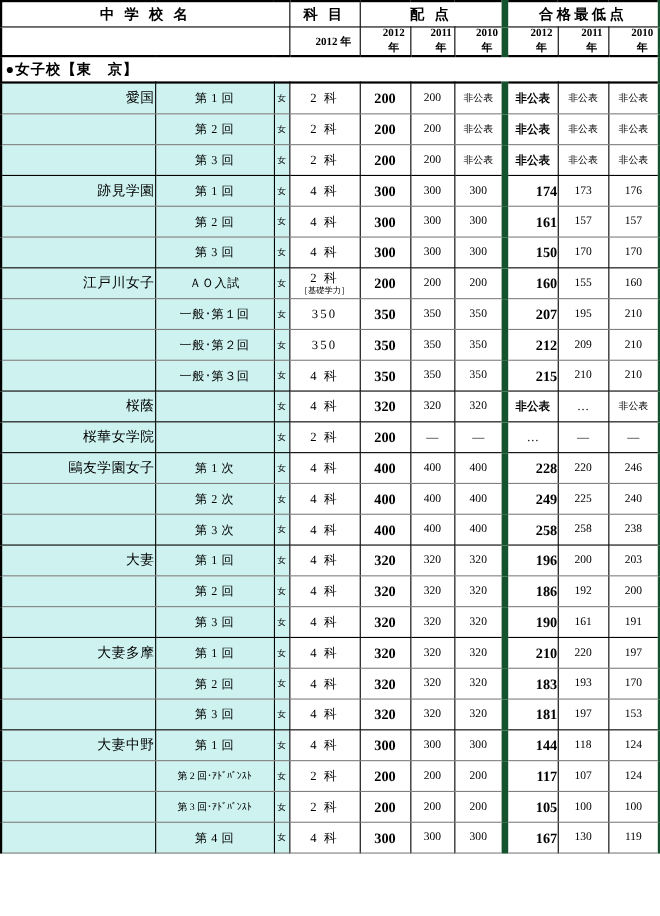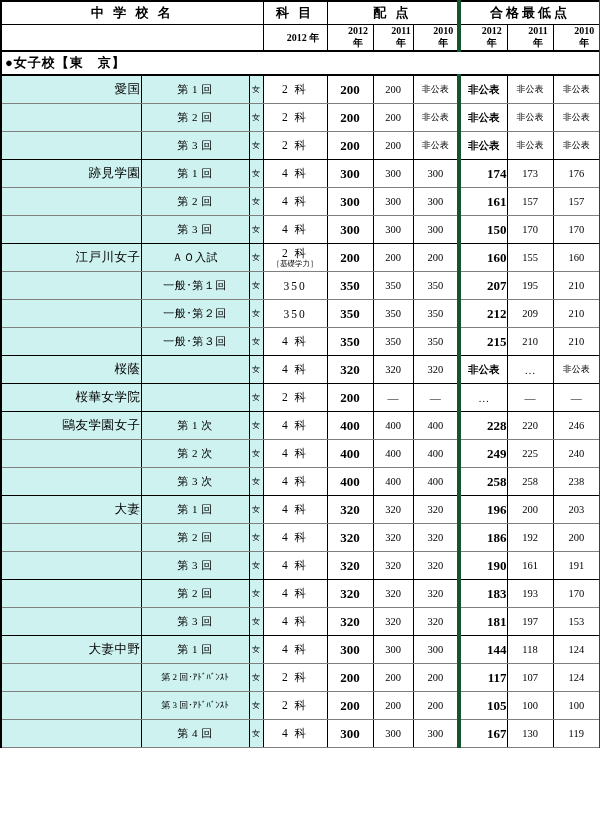--- a/index.html
+++ b/index.html
@@ -73,21 +73,21 @@
   .p-big{text-align:center;font-size:13px;font-weight:bold;}
   .p-sm{text-align:center;font-size:10.5px;}
   .m-big{text-align:right;font-size:13px;font-weight:bold;}
   .m-sm{text-align:center;font-size:10.5px;}
   .nd-big{text-align:center;font-size:10.5px;font-weight:bold;}
   .nd-sm{text-align:center;font-size:9px;}
   .dash{text-align:center;font-size:11px;}
   .br{border-right:1px solid #000;}
   .bb{border-bottom:1px solid #000;}
   .thickl{border-left:2px solid #000;}
-  .thickr{border-right:4px solid #14532d;}
+  .thickr{border-right:6px solid #14532d;}
   .thickt{border-top:2px solid #000;}
   .thickb{border-bottom:2px solid #000;}
   .thin-b{border-bottom:1px solid #7f7f7f;}
 </style>
 </head>
 <body>
 
 <div id="sheet">
 
   <table>
@@ -336,20 +336,32 @@
           <td class="cyan sex br bb">女</td>
           <td class="white sub br bb">4 科</td>
           <td class="white p-big br bb">320</td>
           <td class="white p-sm br bb">320</td>
           <td class="white p-sm thickr bb">320</td>
           <td class="white m-big br bb">190</td>
           <td class="white m-sm br bb">161</td>
           <td class="white m-sm thickr bb">191</td>
         </tr>
         <tr class="b">
+          <td class="cyan school thickl br thin-b">大妻多摩</td>
+          <td class="cyan round  br thin-b">第 1 回</td>
+          <td class="cyan sex br thin-b">女</td>
+          <td class="white sub br thin-b">4 科</td>
+          <td class="white p-big br thin-b">320</td>
+          <td class="white p-sm br thin-b">320</td>
+          <td class="white p-sm thickr thin-b">320</td>
+          <td class="white m-big br thin-b">210</td>
+          <td class="white m-sm br thin-b">220</td>
+          <td class="white m-sm thickr thin-b">197</td>
+        </tr>
+        <tr class="b">
           <td class="cyan school thickl br thin-b"></td>
           <td class="cyan round  br thin-b">第 2 回</td>
           <td class="cyan sex br thin-b">女</td>
           <td class="white sub br thin-b">4 科</td>
           <td class="white p-big br thin-b">320</td>
           <td class="white p-sm br thin-b">320</td>
           <td class="white p-sm thickr thin-b">320</td>
           <td class="white m-big br thin-b">183</td>
           <td class="white m-sm br thin-b">193</td>
           <td class="white m-sm thickr thin-b">170</td>

